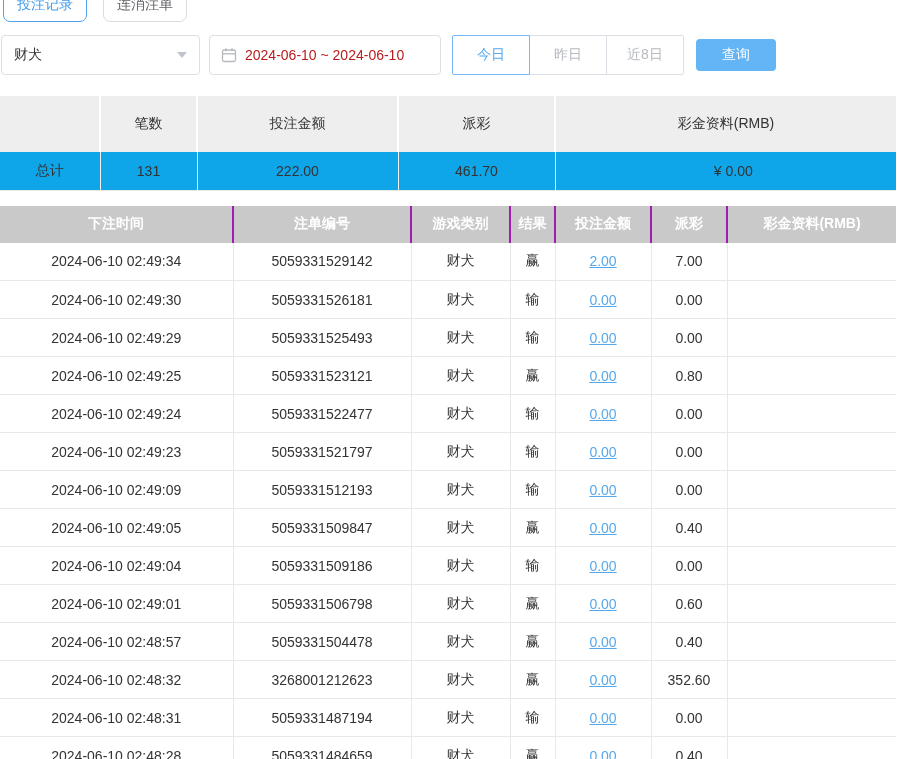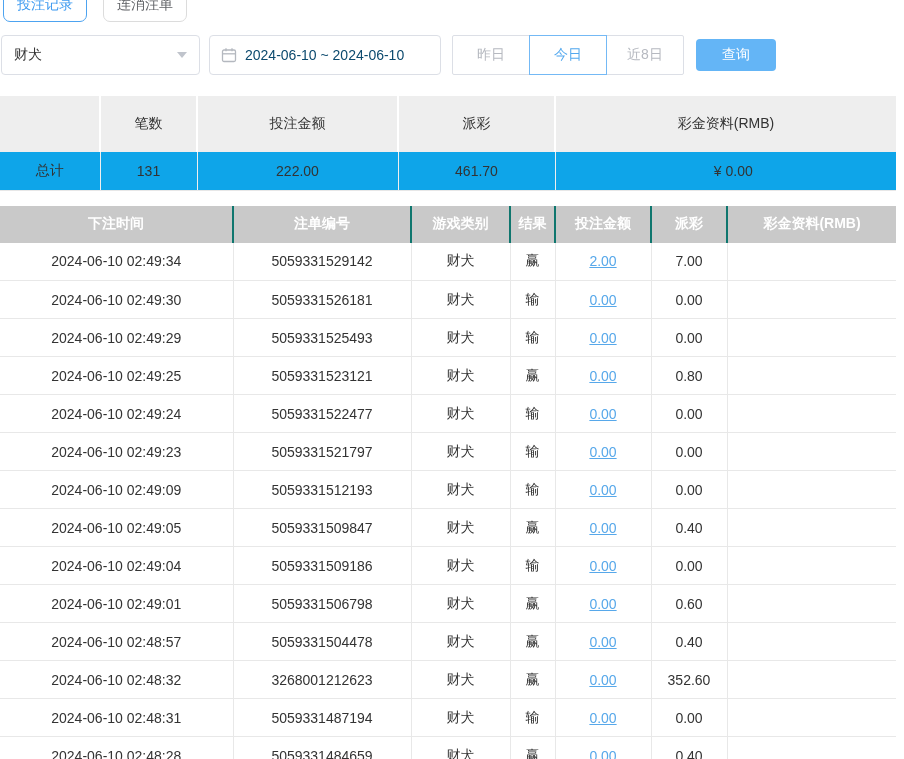--- a/index.html
+++ b/index.html
@@ -29,21 +29,21 @@
     padding: 0 12px; background: #fff; cursor: pointer;
   }
   .select-box .caret {
     width: 0; height: 0; border-left: 5px solid transparent;
     border-right: 5px solid transparent; border-top: 6px solid #c0c4cc;
   }
   .date-box {
     margin-left: 9px; width: 232px; height: 40px;
     border: 1px solid #dcdfe6; border-radius: 4px;
     display: flex; align-items: center; gap: 8px; padding: 0 11px;
-    background: #fff; color: #0c4a6e; cursor: pointer;
+    background: #fff; color: #b91c1c; cursor: pointer;
   }
   .btn-group { display: flex; margin-left: 11px; }
   .qbtn {
     width: 78px; height: 40px; background: #fff;
     border: 1px solid #dcdfe6; color: #b6b9c0;
     font-size: 14px; cursor: pointer; margin-left: -1px;
     display: flex; align-items: center; justify-content: center;
   }
   .qbtn:first-child { margin-left: 0; border-radius: 2px 0 0 2px; }
   .qbtn:last-child { border-radius: 0 2px 2px 0; text-align: right; }
@@ -65,21 +65,21 @@
   .summary-table td {
     height: 38px; text-align: center; background: #0ea5e9;
     border-bottom: 1px solid #e7e7e7; border-right: 1px solid #efefef;
   }
   .summary-table td:last-child { border-right: none; padding-left: 16px; }
 
   
   .bet-table { width: 896px; margin-top: 15px; }
   .bet-table thead th {
     background: #c9c9c9; color: #fff; font-weight: bold; font-size: 14px;
-    height: 37px; text-align: center; border-right: 2px solid #0f766e;
+    height: 37px; text-align: center; border-right: 2px solid #a21caf;
   }
   .bet-table thead th:last-child { border-right: none; }
   .bet-table tbody td {
     height: 38px; text-align: center; background: #fff; color: #333;
     border-bottom: 1px solid #e8e8e8; border-right: 1px solid #e8e8e8;
     font-size: 14px; overflow: hidden; white-space: nowrap;
   }
   .bet-table tbody td:last-child { border-right: none; }
   .bet-link { color: #57a8ea; text-decoration: underline; cursor: pointer; }
 
@@ -107,22 +107,22 @@
           <rect x="1.5" y="3" width="13" height="11.5" rx="1.5" fill="none" stroke="#b4b8bf" stroke-width="1.3"></rect>
           <line x1="1.5" y1="6.8" x2="14.5" y2="6.8" stroke="#b4b8bf" stroke-width="1.3"></line>
           <line x1="5" y1="1.2" x2="5" y2="4.2" stroke="#b4b8bf" stroke-width="1.3"></line>
           <line x1="11" y1="1.2" x2="11" y2="4.2" stroke="#b4b8bf" stroke-width="1.3"></line>
         </svg>
       </span>
       <span>2024-06-10 ~ 2024-06-10</span>
     </div>
 
     <div class="btn-group">
+      <button class="qbtn active">今日</button>
       <button class="qbtn">昨日</button>
-      <button class="qbtn active">今日</button>
       <button class="qbtn">近8日</button>
     </div>
 
     <button class="query-btn">查询</button>
   </div>
 
   <table class="summary-table">
     <colgroup>
       <col style="width:100px">
         <col style="width:97px">

